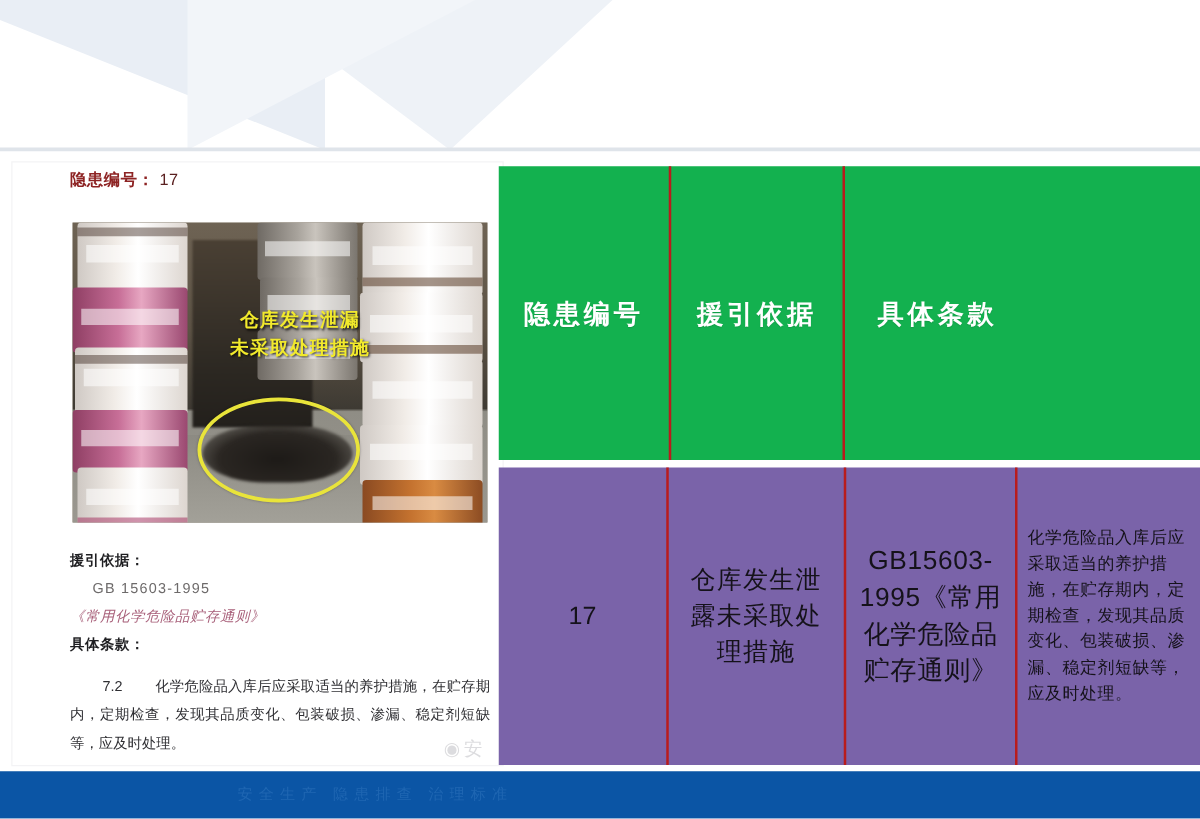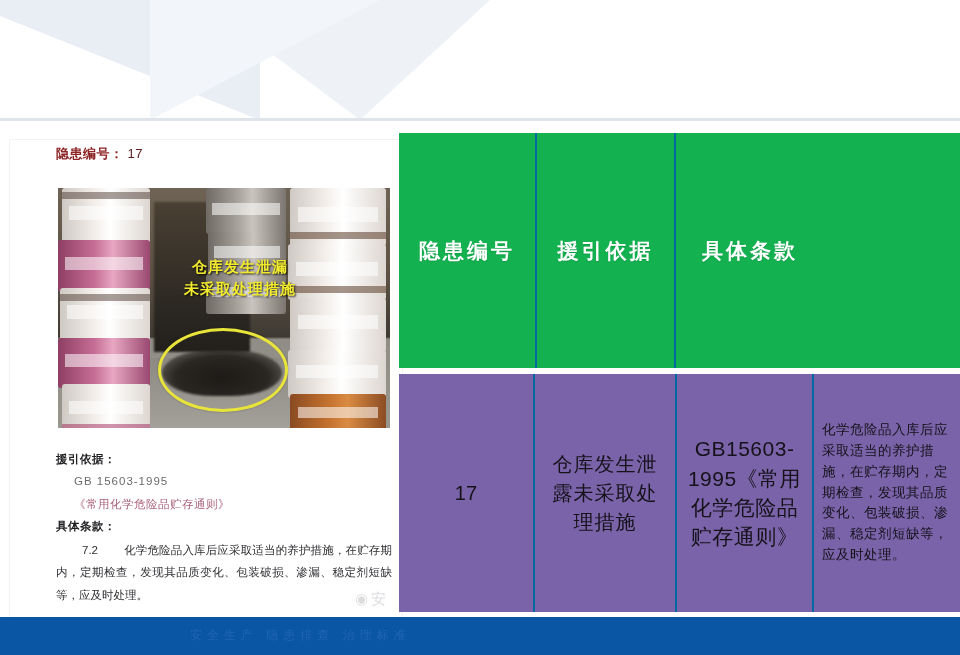--- a/index.html
+++ b/index.html
@@ -40,21 +40,21 @@
   }
   #bottom-bar-text{
     position:absolute;left:190px;top:10px;
     color:#2f74bd;opacity:.55;
     font-size:12px;letter-spacing:5px;white-space:nowrap;
     user-select:none;
   }
 
   
   #doc-panel{
-    position:absolute;left:10px;top:140px;width:392px;height:482px;
+    position:absolute;left:10px;top:130px;width:392px;height:482px;
     background:#ffffff;
     box-shadow:0 0 0 1px #f3f3f5;
   }
   #hazard-id-line{
     position:absolute;left:46px;top:5px;
     font-size:13px;font-weight:bold;color:#8d2323;
     letter-spacing:.5px;white-space:nowrap;
   }
   #hazard-id-line .num{color:#5a2020;font-weight:normal;margin-left:4px;}
 
@@ -112,22 +112,22 @@
   }
 
   
   #doc-text{
     position:absolute;left:46px;top:308px;width:336px;
     color:#2f2f33;
     font-size:11.5px;line-height:1.95;
   }
   .doc-h{font-weight:bold;color:#1f1f22;letter-spacing:.5px;}
   .doc-std{margin-left:18px;color:#6d6a6a;letter-spacing:1px;}
-  .doc-title{margin-left:18px;color:#a8607a;letter-spacing:.5px;}
-  .doc-clause{margin-top:1px;color:#2f2f33;text-align:justify;}
+  .doc-title{color:#a8607a;letter-spacing:.5px;font-style:italic;}
+  .doc-clause{margin-top:11px;color:#2f2f33;text-align:justify;}
   .doc-clause .ind{display:inline-block;width:26px;}
 
   #watermark{
     position:absolute;left:355px;top:586px;width:56px;height:26px;
     opacity:.30;color:#8e8e96;font-size:15px;
     display:flex;align-items:center;gap:3px;
     user-select:none;pointer-events:none;
   }
 
   
@@ -136,21 +136,21 @@
     display:flex;flex-direction:column;
   }
   .trow{display:flex;width:100%;}
   #thead-row{height:235px;background:#13b14f;}
   #tbody-row{height:238px;background:#7a63a9;margin-top:6px;}
 
   .tcell{
     box-sizing:border-box;
     display:flex;align-items:center;justify-content:center;
     text-align:center;
-    border-right:2px solid #0369a1;
+    border-right:2px solid #b91c1c;
   }
   .tcell:last-child{border-right:none;}
   .c1{width:138px;}
   .c2{width:144px;}
   .c3{width:139px;}
   .c4{width:148px;}
 
   #thead-row .tcell{
     color:#ffffff;font-weight:bold;font-size:21px;letter-spacing:3px;
     text-shadow:0 1px 1px rgba(0,0,0,.12);

